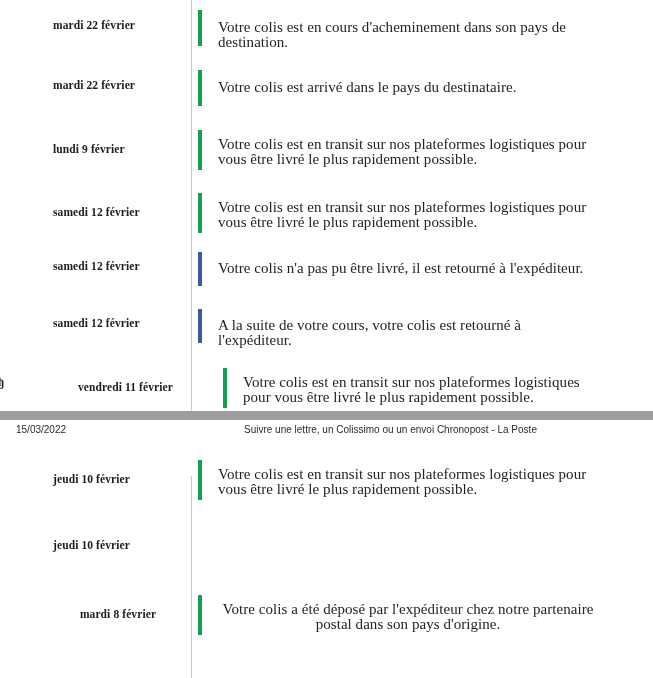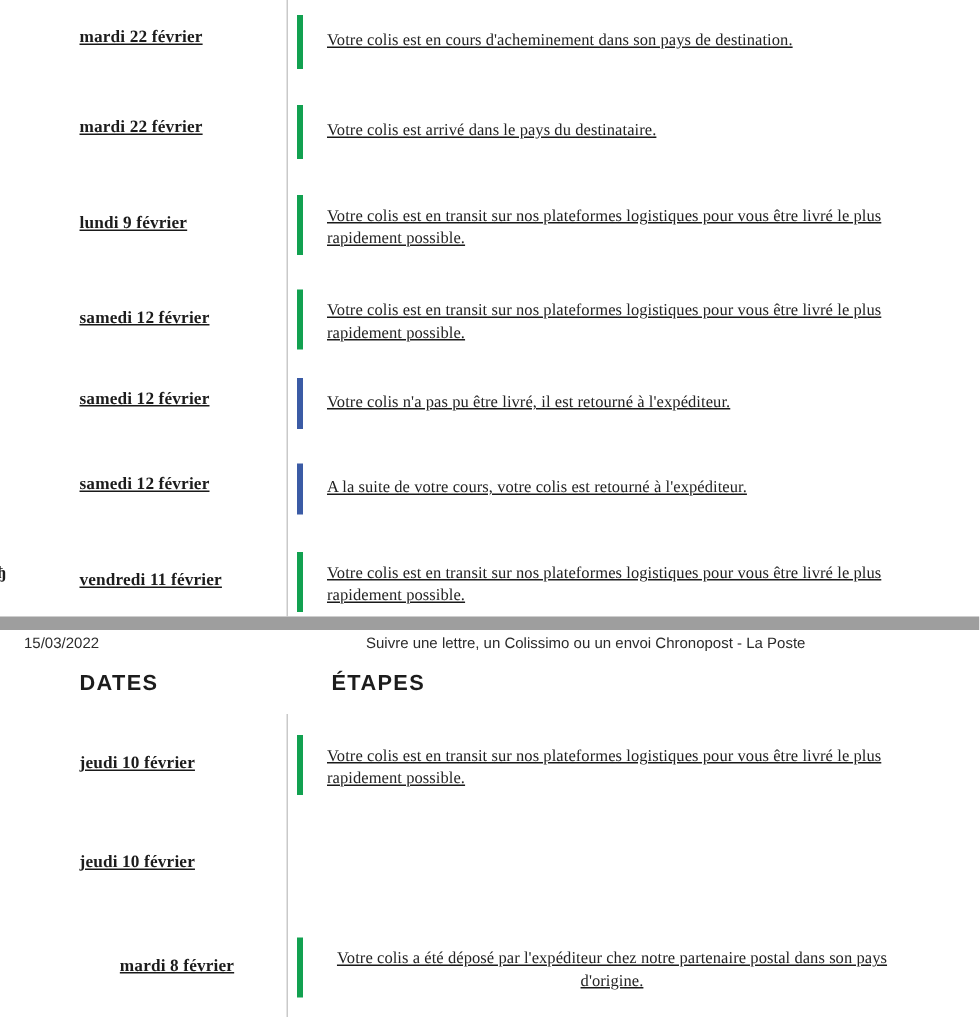--- a/index.html
+++ b/index.html
@@ -14,21 +14,20 @@
     font-family: "Liberation Serif", "DejaVu Serif", serif;
     color: #1a1a1a;
     position: relative;
   }
 
   
   .sheet {
     position: relative;
     width: 653px;
     background: #ffffff;
-    text-decoration: underline;
   }
 
   
   .col-rule {
     position: absolute;
     left: 191px;
     width: 1px;
     background: #c9c9c9;
   }
 
@@ -61,21 +60,21 @@
   }
   .step-bar {
     position: absolute;
     left: 7px;
     top: 0;
     width: 4px;
     border-radius: 0;
   }
   .step-text {
     font-family: "Liberation Serif", "DejaVu Serif", serif;
-    font-size: 11px;
+    font-size: 15px;
     line-height: 14.5px;
     color: #232323;
     letter-spacing: .05px;
   }
 
   
   .page-gap {
     position: relative;
     width: 100%;
     background: #ffffff;
@@ -190,45 +189,41 @@
         </div>
       </div>
       <div class="track-row" style="height: 59px;">
         <div class="row-date" style="padding-top: 22px;">samedi 12 février</div>
         <div class="row-step">
           <div class="step-bar" style="background: rgb(59, 91, 165); top: 14px; height: 34px;"></div>
           <div class="step-text" style="padding-top: 23px;">A la suite de votre cours, votre colis est retourné à l'expéditeur.</div>
         </div>
       </div>
       <div class="track-row" style="height: 58px;">
-        <div class="row-date" style="padding-top: 27px;">vendredi 11 février</div>
+        <div class="row-date" style="padding-top: 27px; margin-left: 25px;">vendredi 11 février</div>
         <div class="row-step">
           <div class="step-bar" style="background: rgb(18, 161, 80); top: 14px; height: 40px;"></div>
           <div class="step-text" style="padding-top: 21px;">Votre colis est en transit sur nos plateformes logistiques pour vous être livré le plus rapidement possible.</div>
         </div>
       </div>
     </div>
   <div class="edge-fragment" id="edge-frag" style="top: 376px;">ђ</div>
 </div>
 
 <div class="page-gap" id="page-gap" style="height: 9px;">
   <div class="page-sep" id="page-sep"></div>
 </div>
 
 <div class="sheet" id="sheet-two" style="height: 258px; overflow: hidden; border-radius: 19px;">
 
   <div class="print-head">
     <div class="print-date">15/03/2022</div>
     <div class="print-title">Suivre une lettre, un Colissimo ou un envoi Chronopost - La Poste</div>
   </div>
 
-  <div class="col-heads">
-    <div class="head-dates">DATES</div>
-    <div class="head-etapes">ÉTAPES</div>
-  </div>
 
   <div class="col-rule" id="rule-two" style="top: 56px; height: 202px;"></div>
   <div id="rows-two">
       <div class="track-row" style="height: 65px;">
         <div class="row-date" style="padding-top: 27px;">jeudi 10 février</div>
         <div class="row-step">
           <div class="step-bar" style="background: rgb(18, 161, 80); top: 14px; height: 40px;"></div>
           <div class="step-text" style="padding-top: 21px;">Votre colis est en transit sur nos plateformes logistiques pour vous être livré le plus rapidement possible.</div>
         </div>
       </div>

